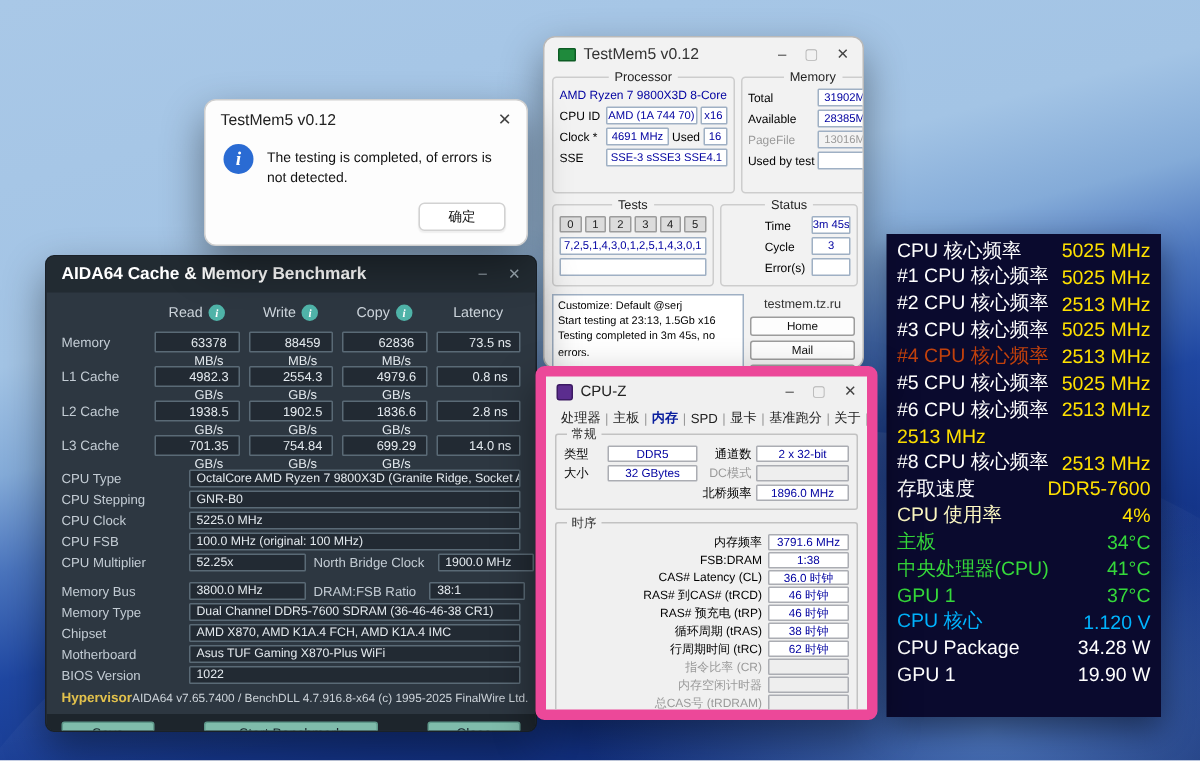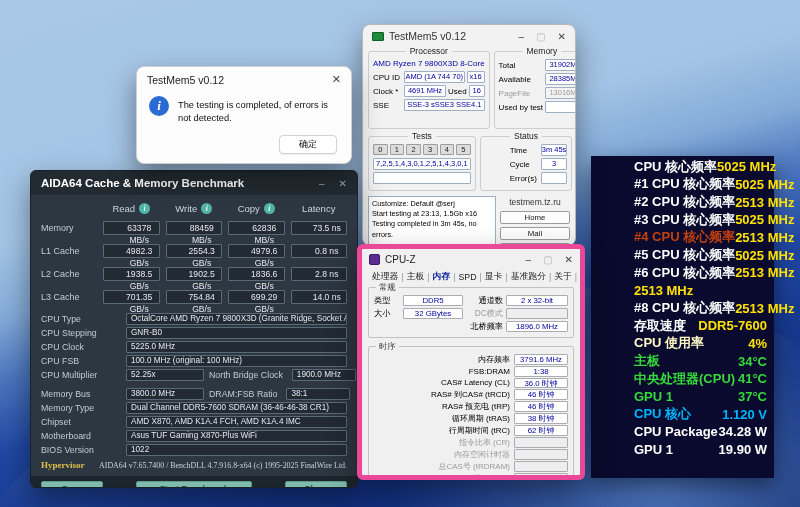--- a/index.html
+++ b/index.html
@@ -91,32 +91,32 @@
     background:rgba(13,20,26,0.35); font-size:8.6px; text-align:center; color:#e4eaef; border-radius:1px;padding-left:16px; }
   .ainfo-row { display:flex; align-items:center; gap:5px; margin-bottom:2px; }
   .ainfo-label { width:80px; flex:0 0 auto; font-size:8.8px; color:#c3ccd4; white-space:nowrap; }
   .ainfo-box { flex:1; height:12px; line-height:10px; border:1px solid #5a6a76;
     background:rgba(13,20,26,0.35); font-size:8.2px; color:#e4eaef; padding:0 4px;
     white-space:nowrap; overflow:hidden; border-radius:1px; }
   .ainfo-box.w78 { flex:0 0 78px; }
   .ainfo-box.w64 { flex:0 0 64px; }
   .ainfo-label2 { flex:1; text-align:right; font-size:8.8px; color:#c3ccd4; padding-right:4px; white-space:nowrap; }
   .aida-gap { height:5px; }
-  .hyper-row { display:flex; align-items:center; margin-top:4px;font-family:Liberation Serif, serif; }
+  .hyper-row { display:flex; align-items:center; margin-top:4px; }
   .hyper-label { width:80px; font-size:9px; color:#e2c14c; font-weight:bold; }
   .hyper-credit { flex:1; text-align:right; font-size:7.9px; color:#ccd3d9; white-space:nowrap; }
   .aida-btnbar { margin-top:6px; background:#1d252c; padding:5px 10px; display:flex;
     justify-content:space-between; align-items:center; }
   .aida-btn { height:17px; background:#7fbcab; border:1px solid #5e988a; border-radius:2px;
     color:#15222a; font-size:9.3px; text-align:center; line-height:15px; }
   .aida-btn.save { width:62px; } .aida-btn.start { width:116px; } .aida-btn.close { width:62px; }
 
   
   .win-cpuz { left:357px; top:244px; width:228px; height:236px; z-index:6;
-    background:#f0f0f0; border:5px solid #ec4899; border-radius:6px; overflow:hidden; }
+    background:#f0f0f0; border:7px solid #ec4899; border-radius:6px; overflow:hidden; }
   .cz-titlebar { height:20px; display:flex; align-items:center; padding:0 7px; }
   .cz-appicon { width:11px; height:11px; border-radius:2px; background:#5b2d8e; border:1px solid #3c1a63; }
   .cz-title { flex:1; font-size:10px; color:#222; margin-left:5px; }
   .cz-tabs { display:flex; align-items:center; padding:0 7px; height:16px; font-size:8.8px; color:#222;
     white-space:nowrap; }
   .cz-tab { padding:0 3px; }
   .cz-tab.active { font-weight:bold; color:#0a1f9e; }
   .cz-tabsep { color:#999; }
   .cz-body { padding:2px 6px 0; }
   .cz-grp { border:1px solid #c2c2c2; border-radius:2px; position:relative; padding:7px 5px 3px; }
@@ -133,21 +133,21 @@
   .cz-g-l2 { flex:1; text-align:right; } .cz-g-b2 { width:62px; }
   .cz-t-row { display:flex; justify-content:flex-end; align-items:center; gap:4px; margin-bottom:1px; }
   .cz-t-lab { font-size:8px; color:#000; white-space:nowrap; }
   .cz-t-lab.dim { color:#9a9a9a; }
   .cz-t-box { width:54px; flex:0 0 auto; height:10.6px; line-height:9px; }
 
   
   .monitor { left:591px; top:156px; width:183px; height:322px; z-index:2;
     background:#0a0a2e; padding:2px 7px; box-shadow:0 8px 20px rgba(0,0,0,0.45); }
   .mon-row { display:flex; justify-content:space-between; align-items:center; height:17.66px;
-    font-size:13px; font-weight:bold; white-space:nowrap;margin-left:36px; }
+    font-size:13px; font-weight:normal; white-space:nowrap; }
 </style>
 </head>
 <body>
 
 <div class="wallpaper">
   <div class="wall-ribbon1"></div>
   <div class="wall-ribbon2"></div>
 </div>
 
 <div class="window lightwin win-testmem">

